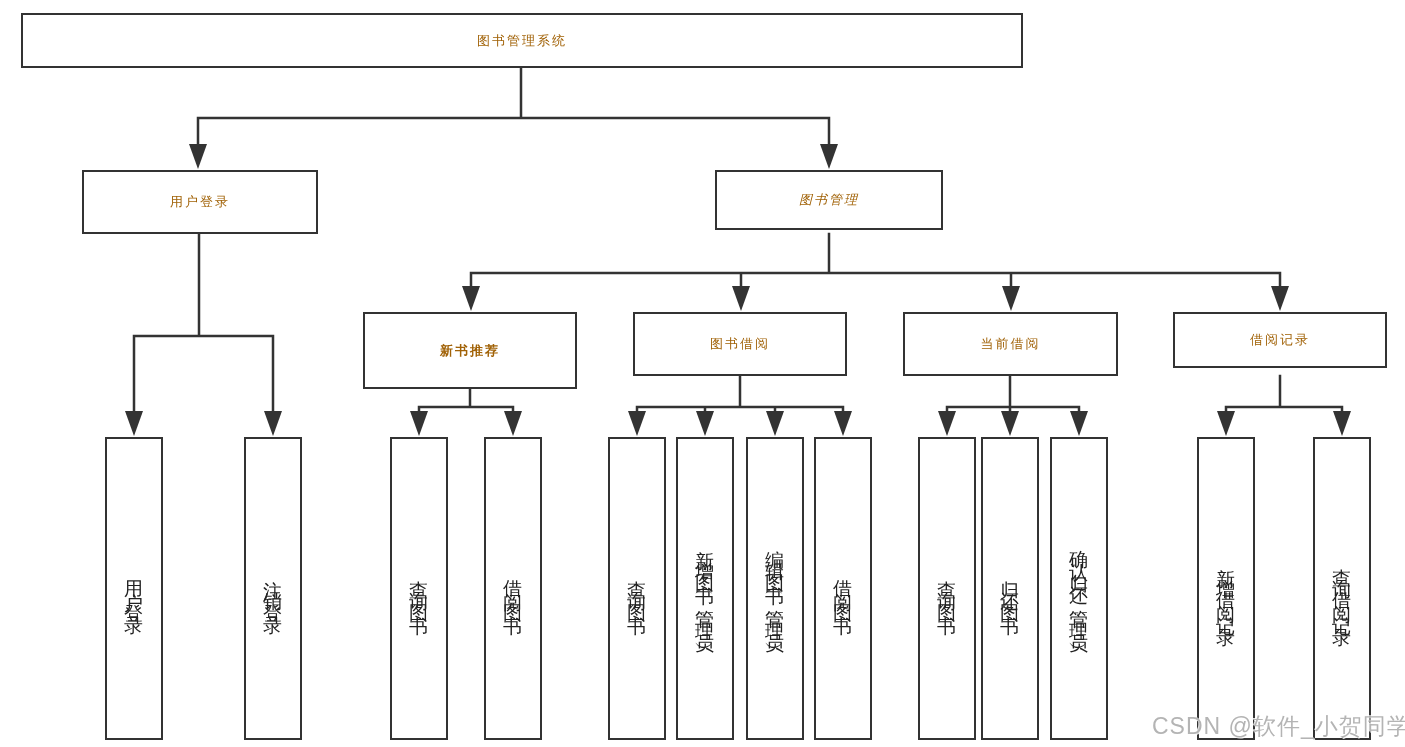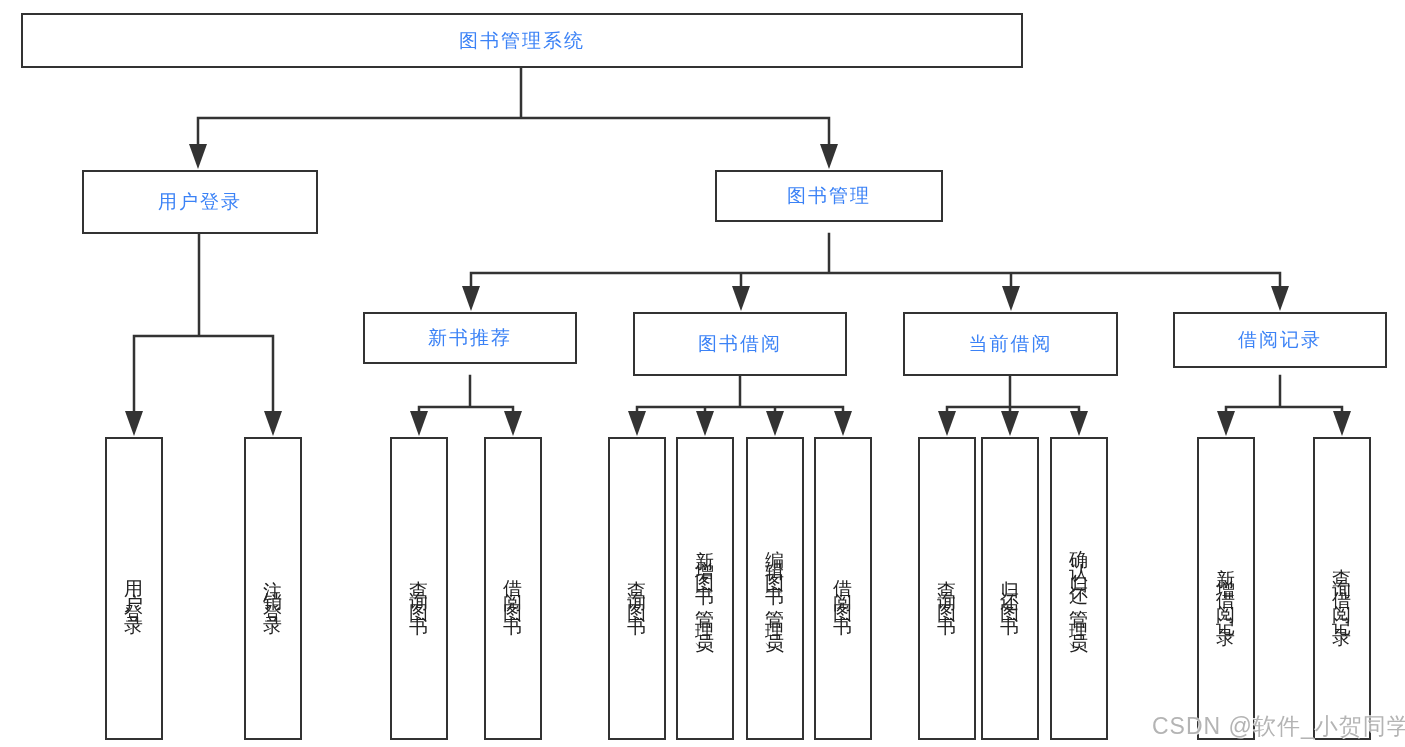--- a/index.html
+++ b/index.html
@@ -17,22 +17,22 @@
     width: 1405px; height: 747px;
   }
   .node {
     position: absolute;
     box-sizing: border-box;
     border: 2.5px solid #333333;
     background: #ffffff;
     display: flex;
     align-items: center;
     justify-content: center;
-    color: #3b82f6;
-    font-size: 19px;
+    color: #a16207;
+    font-size: 13px;
     letter-spacing: 2px;
     white-space: nowrap;
   }
   .vnode {
     position: absolute;
     box-sizing: border-box;
     border: 2.5px solid #333333;
     background: #ffffff;
     width: 58px;
     height: 303px;
@@ -108,23 +108,23 @@
       <polygon points="1070,411 1088,411 1079,436"></polygon>
 
       <polygon points="1217,411 1235,411 1226,436"></polygon>
       <polygon points="1333,411 1351,411 1342,436"></polygon>
     </g>
   </svg>
 
   <div class="node" style="left:21px; top:13px; width:1002px; height:55px;">图书管理系统</div>
 
   <div class="node" style="left:82px; top:170px; width:236px; height:64px;">用户登录</div>
-  <div class="node" style="left:715px; top:170px; width:228px; height:52px;">图书管理</div>
+  <div class="node" style="left:715px; top:170px; width:228px; height:60px;font-style:italic;">图书管理</div>
 
-  <div class="node" style="left:363px; top:312px; width:214px; height:52px;">新书推荐</div>
+  <div class="node" style="left:363px; top:312px; width:214px; height:77px;font-weight:bold;">新书推荐</div>
   <div class="node" style="left:633px; top:312px; width:214px; height:64px;">图书借阅</div>
   <div class="node" style="left:903px; top:312px; width:215px; height:64px;">当前借阅</div>
   <div class="node" style="left:1173px; top:312px; width:214px; height:56px;">借阅记录</div>
 
   <div class="vnode" style="left:105px;">
     <span class="vtext">用户登录</span>
   </div>
   <div class="vnode" style="left:244px;">
     <span class="vtext">注销登录</span>
   </div>

